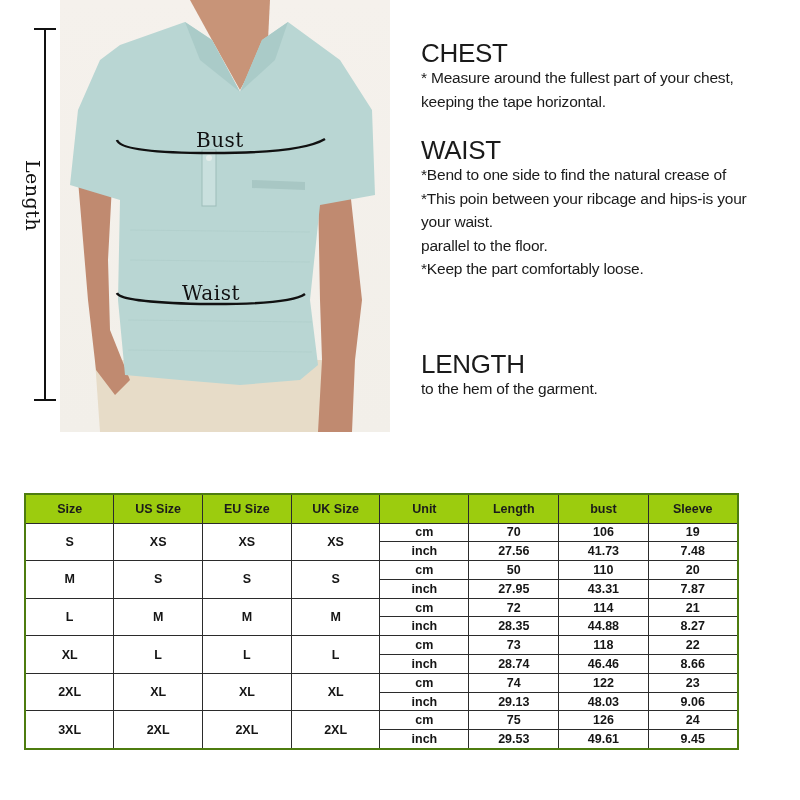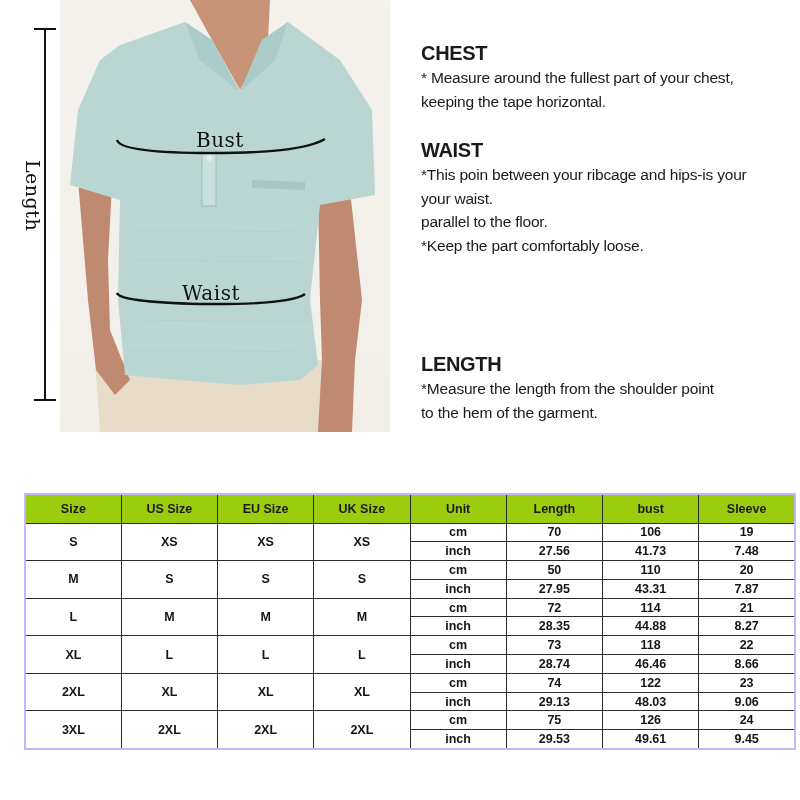--- a/index.html
+++ b/index.html
@@ -33,30 +33,30 @@
     font-size: 20px; color: #111; letter-spacing: 0.5px;
   }
   .bust-label { left: 196px; top: 128px; }
   .waist-label { left: 182px; top: 281px; }
 
   
   .instructions {
     position: absolute; left: 421px; top: 40px; width: 370px;
     font-family: "Liberation Sans", sans-serif; color: #1a1a1a;
   }
-  .section-title { font-size: 20px; font-weight: bold; line-height: 26px; letter-spacing: -0.3px; }
+  .section-title { font-size: 26px; font-weight: normal; line-height: 26px; letter-spacing: -0.3px; }
   .section-line { font-size: 15.5px; line-height: 23.5px; letter-spacing: -0.2px; white-space: nowrap; }
   .sec-chest { position: absolute; top: 0; left: 0; }
   .sec-waist { position: absolute; top: 97px; left: 0; }
   .sec-length { position: absolute; top: 311px; left: 0; }
 
   
   .size-table {
-    position: absolute; left: 24px; top: 493px; width: 772px;
-    border-collapse: collapse; border: 2px solid #c4b5fd;
+    position: absolute; left: 24px; top: 493px; width: 715px;
+    border-collapse: collapse; border: 2px solid #4d7c0f;
     font-family: "Liberation Sans", sans-serif; font-weight: bold;
   }
   .size-table th {
     background: #9ccc0e; height: 29px; font-size: 12.5px; color: #1b1b1b;
     border: 1.5px solid #2b2b2b; text-align: center; vertical-align: middle;
   }
   .size-table td {
     border: 1.5px solid #2b2b2b; text-align: center; vertical-align: middle;
     font-size: 12.5px; color: #151515; height: 18.8px; padding: 0;
   }
@@ -111,29 +111,29 @@
 
 <div class="instructions">
   <div class="sec-chest">
     <div class="section-title">CHEST</div>
     <div class="section-line">* Measure around the fullest part of your chest,</div>
     <div class="section-line">keeping the tape horizontal.</div>
   </div>
 
   <div class="sec-waist">
     <div class="section-title">WAIST</div>
+    <div class="section-line">*Bend to one side to find the natural crease of</div>
     <div class="section-line">*This poin between your ribcage and hips-is your</div>
     <div class="section-line">your waist.</div>
     <div class="section-line">parallel to the floor.</div>
     <div class="section-line">*Keep the part comfortably loose.</div>
   </div>
 
   <div class="sec-length">
     <div class="section-title">LENGTH</div>
-    <div class="section-line">*Measure the length from the shoulder point</div>
     <div class="section-line">to the hem of the garment.</div>
   </div>
 </div>
 
 <table class="size-table">
   <colgroup>
       <col>
       <col>
       <col>
       <col>

